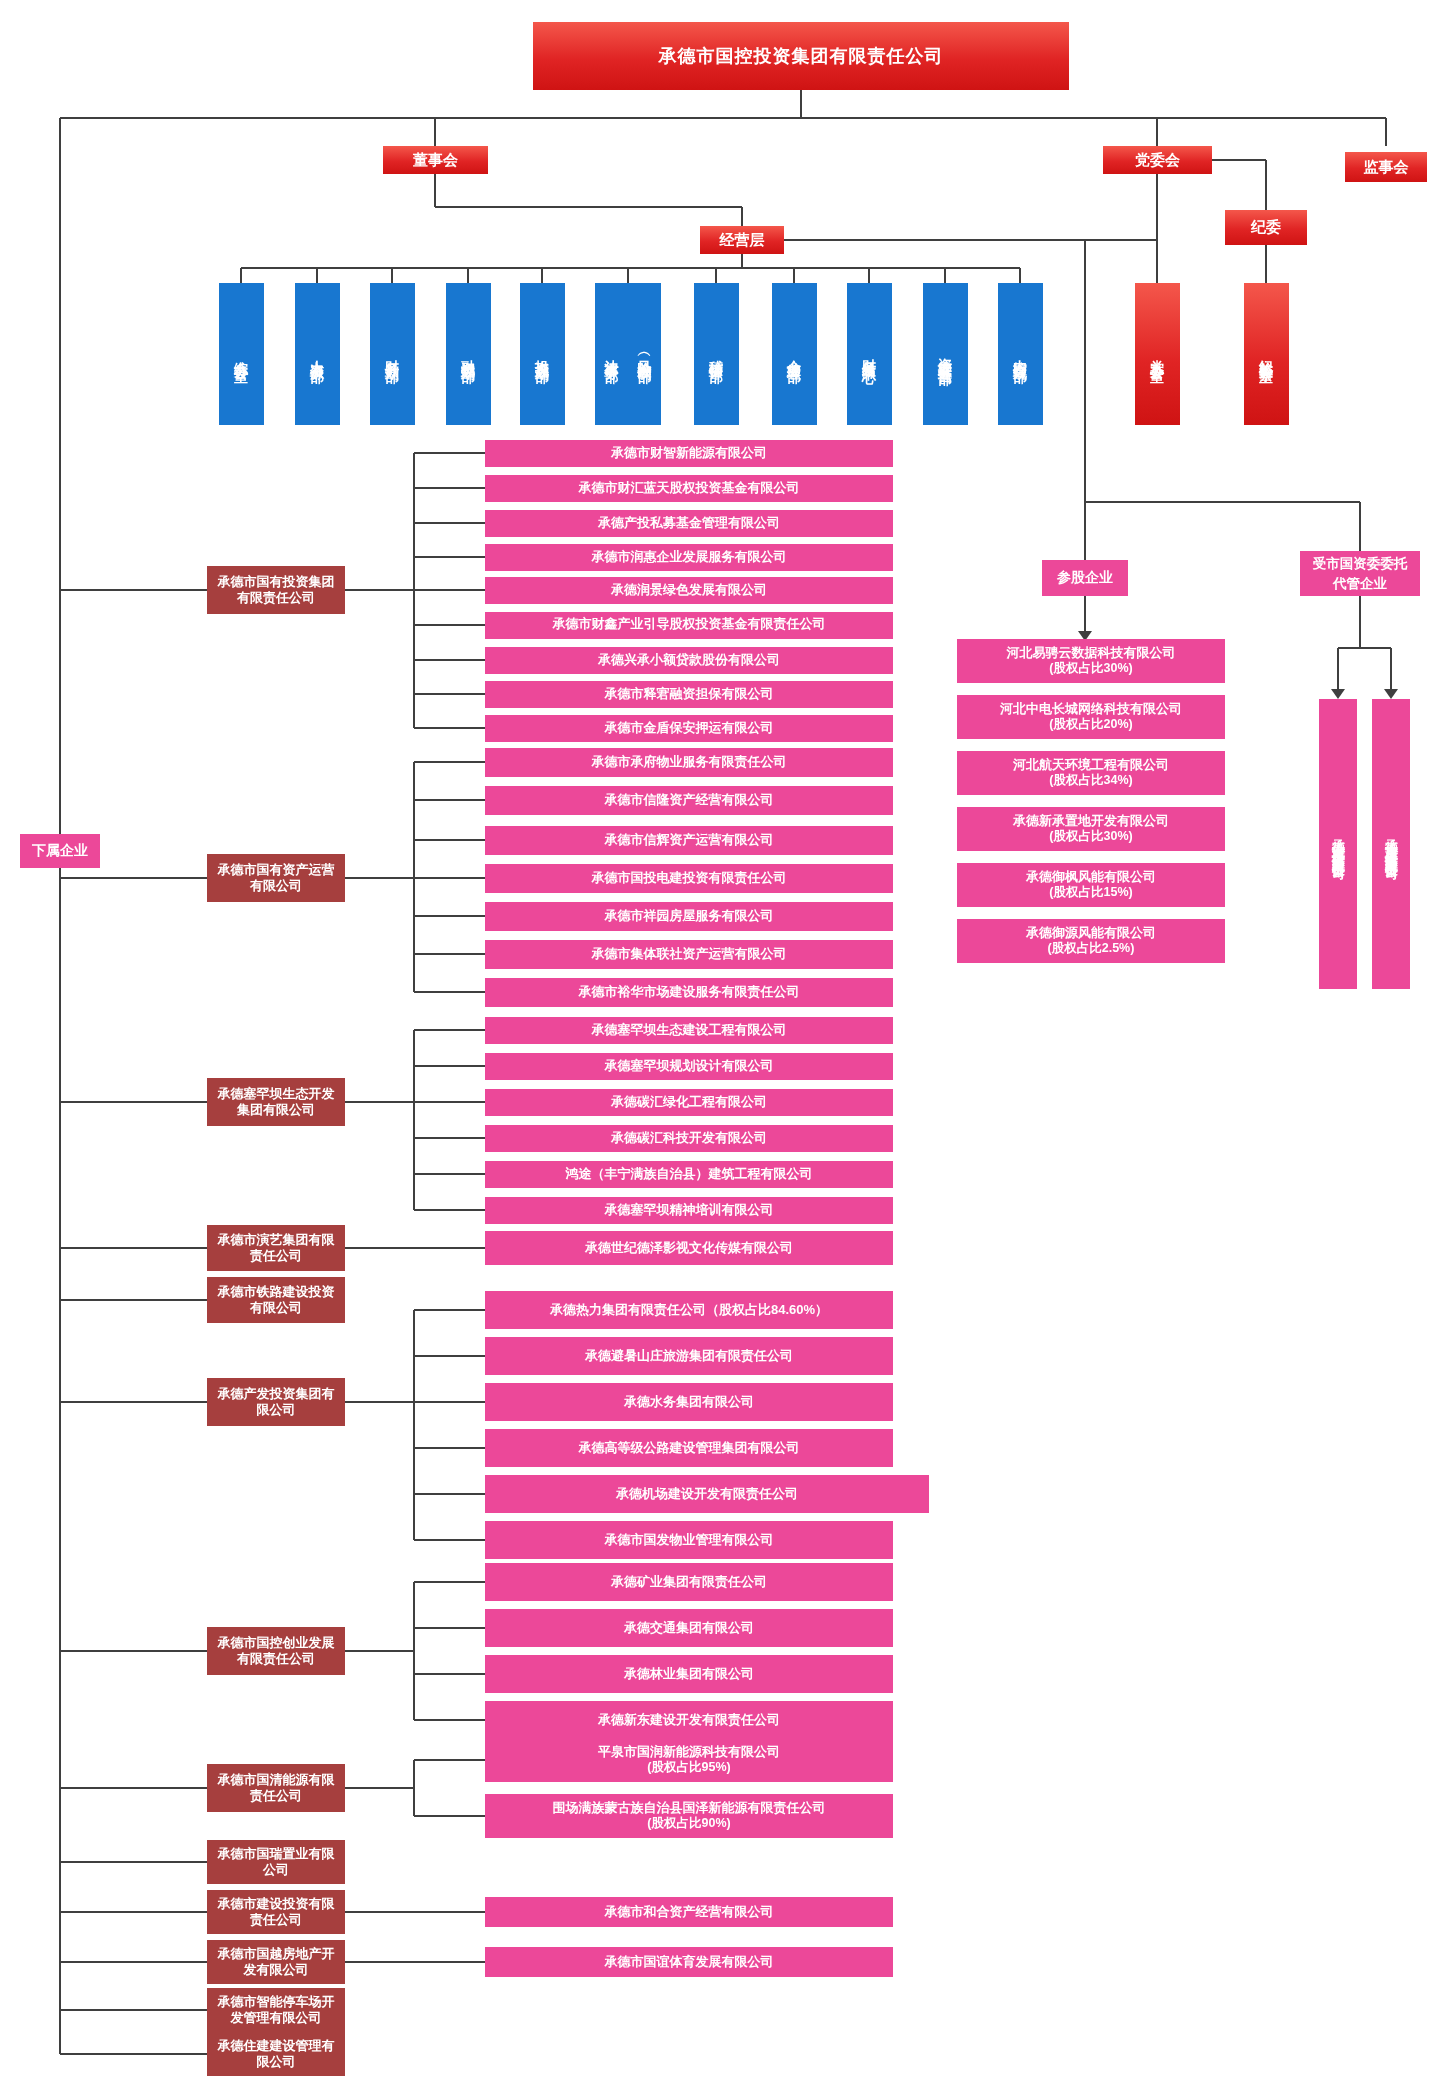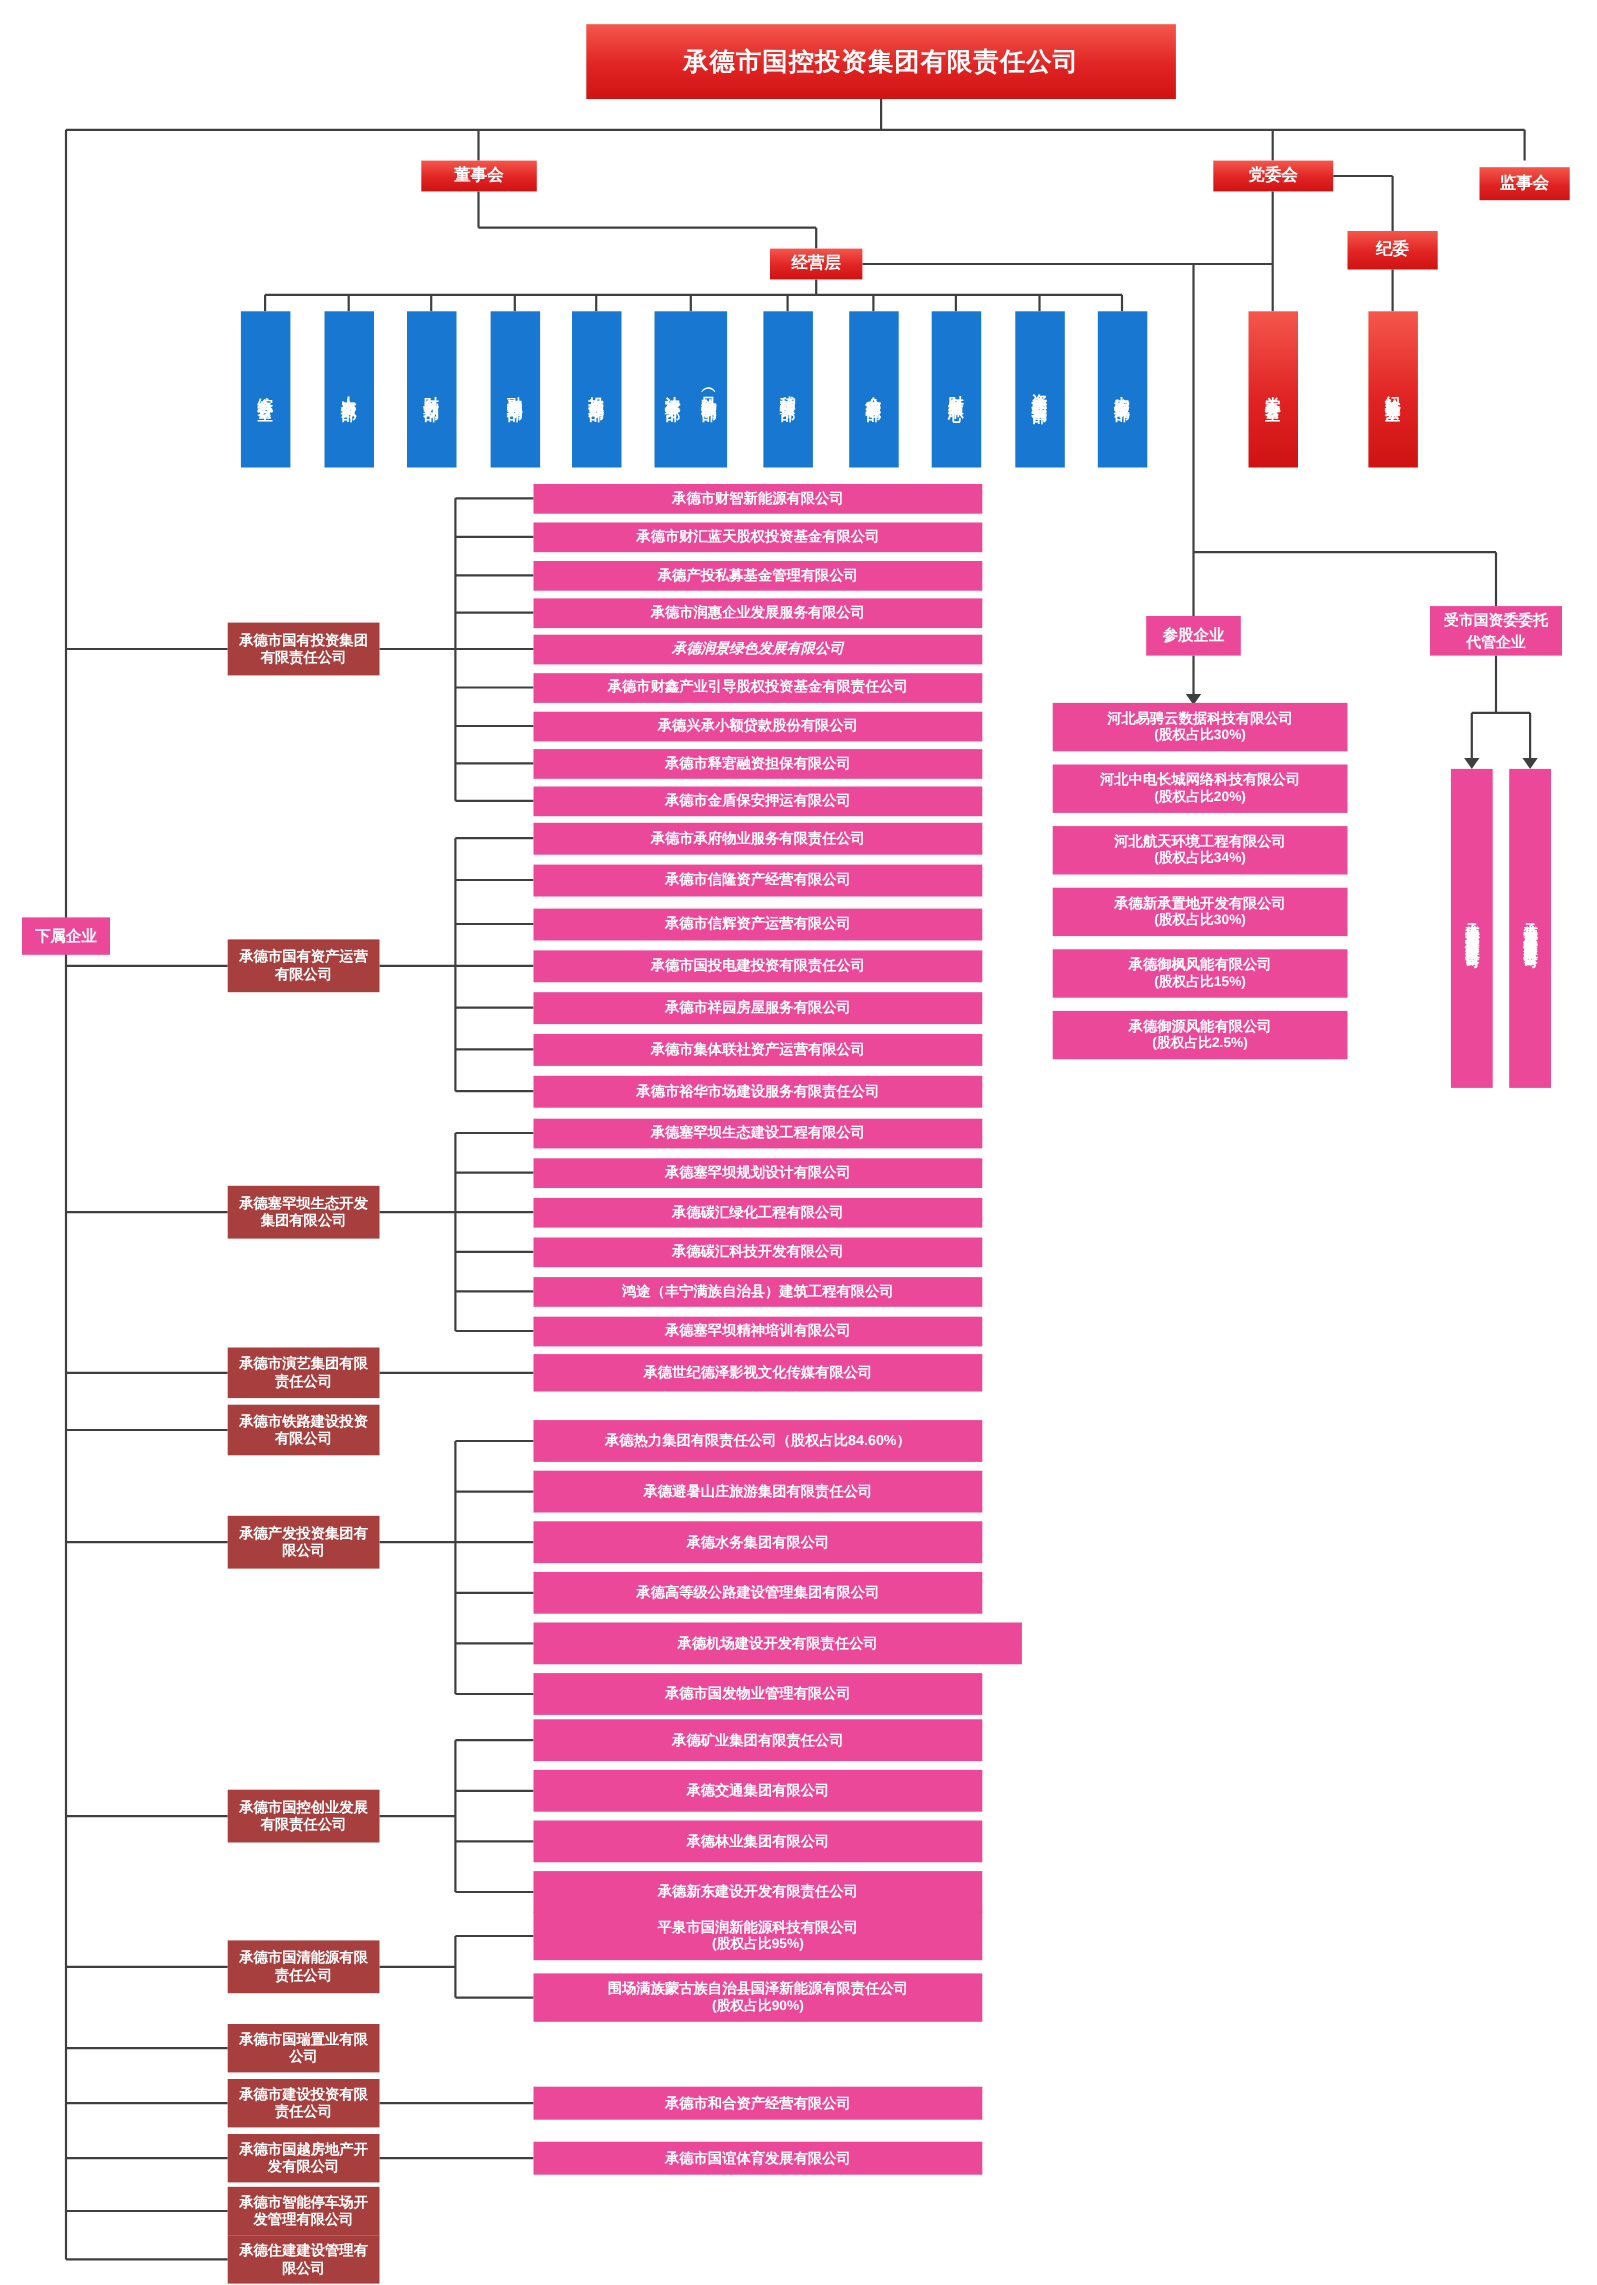--- a/index.html
+++ b/index.html
@@ -7,21 +7,21 @@
   #chart{position:relative;width:1452px;height:2077px;background:#fff;overflow:hidden;}
   #wires{position:absolute;left:0;top:0;width:1452px;height:2077px;}
   .n{position:absolute;box-sizing:border-box;display:flex;flex-direction:column;align-items:center;justify-content:center;
      text-align:center;color:#fff;font-weight:bold;line-height:1.25;}
   .red{background:linear-gradient(180deg,#f4574b 0%,#e02424 55%,#cf1313 100%);}
   .blue{background:#1877d0;}
   .brick{background:#a63f3e;}
   .gray{background:#ec4899;}
   .vert{display:block;writing-mode:vertical-rl;letter-spacing:2px;padding:8px 0;text-align:center;}
   .vert span{display:block;}
-  .banner{font-size:23px;letter-spacing:1px;}
+  .banner{font-size:18px;letter-spacing:1px;}
   .small-red{font-size:15px;}
   .dept{font-size:14px;}
   .dept.wide span{line-height:33px;}
   .parent{font-size:13px;padding:2px 6px;}
   .child{font-size:13px;padding:2px 8px;}
   .child .share,.pc .share{font-size:12.5px;}
   .pc{font-size:13px;padding:2px 8px;}
   .lbl{font-size:14px;}
   .et-lbl{font-size:13.5px;padding:4px 10px;line-height:1.45;}
 </style>
@@ -119,21 +119,21 @@
     </div>
     <div class="n gray child" style="left: 485px; top: 474.5px; width: 408px; height: 27px;">
       <span>承德市财汇蓝天股权投资基金有限公司</span>
     </div>
     <div class="n gray child" style="left: 485px; top: 509.5px; width: 408px; height: 27px;">
       <span>承德产投私募基金管理有限公司</span>
     </div>
     <div class="n gray child" style="left: 485px; top: 543.5px; width: 408px; height: 27px;">
       <span>承德市润惠企业发展服务有限公司</span>
     </div>
-    <div class="n gray child" style="left: 485px; top: 576.5px; width: 408px; height: 27px; font-style: italic;">
+    <div class="n gray child" style="left: 485px; top: 576.5px; width: 408px; height: 27px;">
       <span>承德润景绿色发展有限公司</span>
     </div>
     <div class="n gray child" style="left: 485px; top: 611.5px; width: 408px; height: 27px; font-family: Liberation Mono, monospace;">
       <span>承德市财鑫产业引导股权投资基金有限责任公司</span>
     </div>
     <div class="n gray child" style="left: 485px; top: 646.5px; width: 408px; height: 27px;">
       <span>承德兴承小额贷款股份有限公司</span>
     </div>
     <div class="n gray child" style="left: 485px; top: 680.5px; width: 408px; height: 27px;">
       <span>承德市释宭融资担保有限公司</span>

